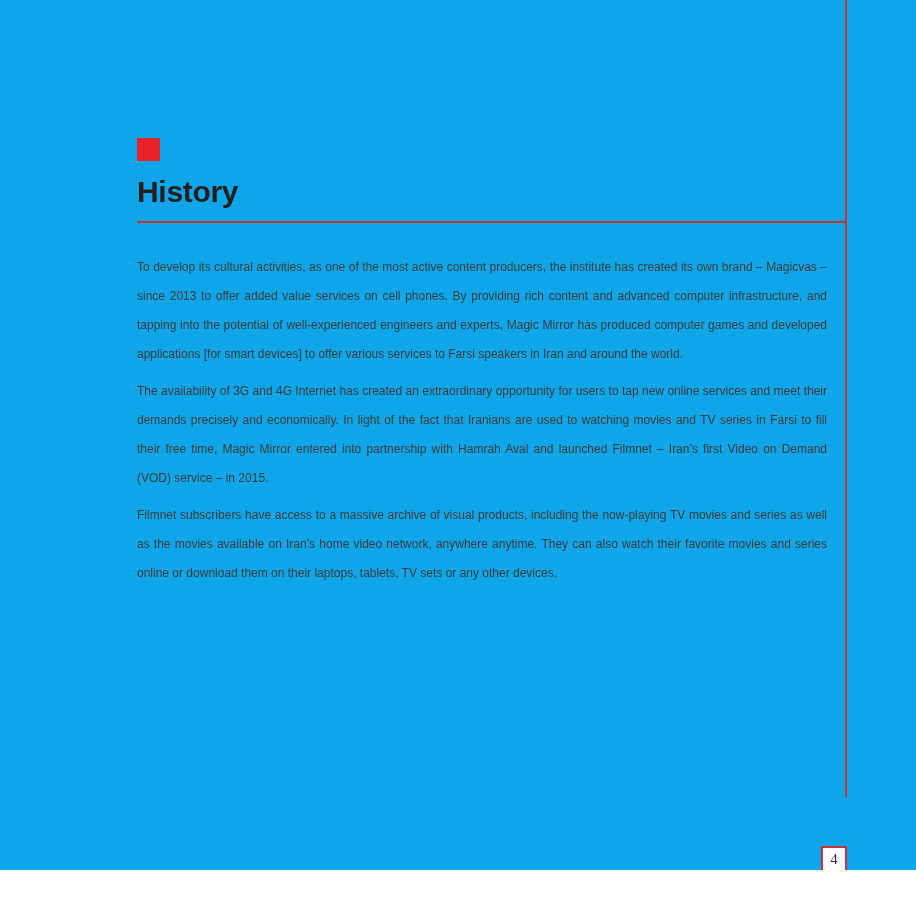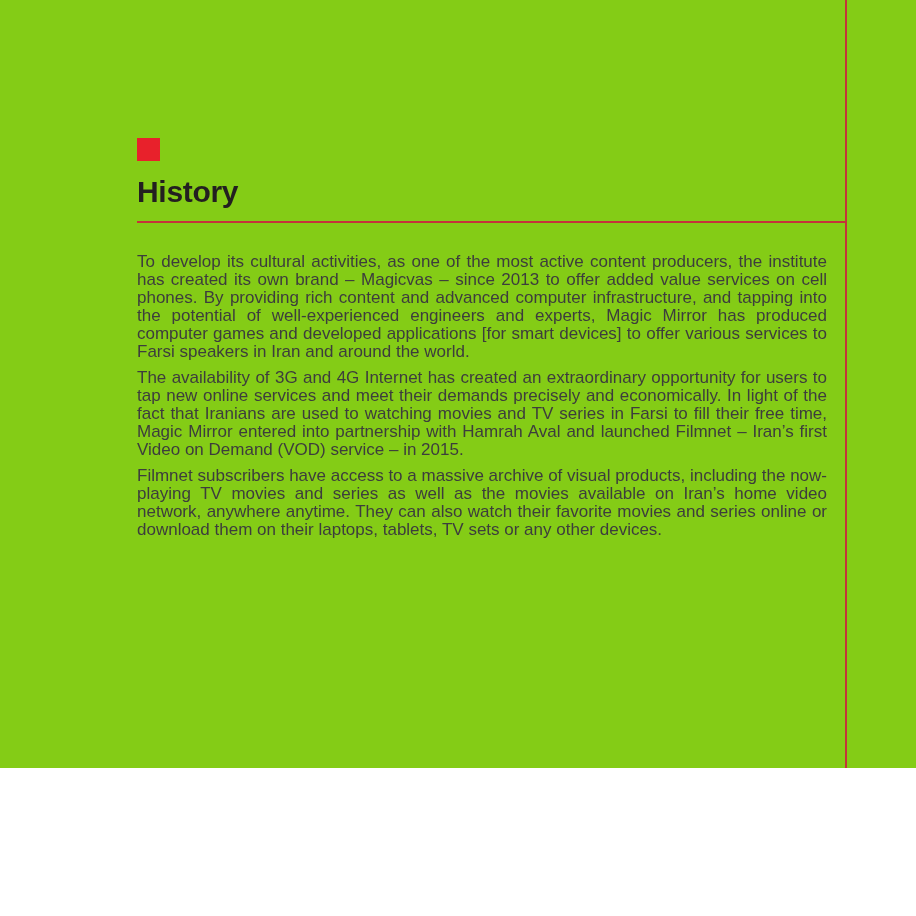--- a/index.html
+++ b/index.html
@@ -1,21 +1,21 @@
 <!DOCTYPE html>
 <html><head>
 <meta charset="utf-8">
 <style>
   * { margin: 0; padding: 0; box-sizing: border-box; }
   html, body { background: #ffffff; }
   .page {
     position: relative;
     width: 916px;
-    height: 768px;
-    background: #84cc16;
+    height: 870px;
+    background: #0ea5e9;
     font-family: "Liberation Sans", sans-serif;
     overflow: hidden;
   }
   .vertical-rule {
     position: absolute;
     left: 845px;
     top: 0;
     width: 2px;
     height: 797px;
     background: #c5333a;
@@ -42,22 +42,22 @@
   .heading-rule {
     margin-top: 13px;
     width: 709px;
     height: 2px;
     background: #c5333a;
   }
   .body-text {
     margin-top: 30px;
   }
   .body-text p {
-    font-size: 17px;
-    line-height: 18px;
+    font-size: 12px;
+    line-height: 29px;
     text-align: justify;
     color: #3d3d3d;
     margin-bottom: 8px;
   }
   .page-number-box {
     position: absolute;
     left: 821px;
     top: 846px;
     width: 26px;
     height: 26px;

